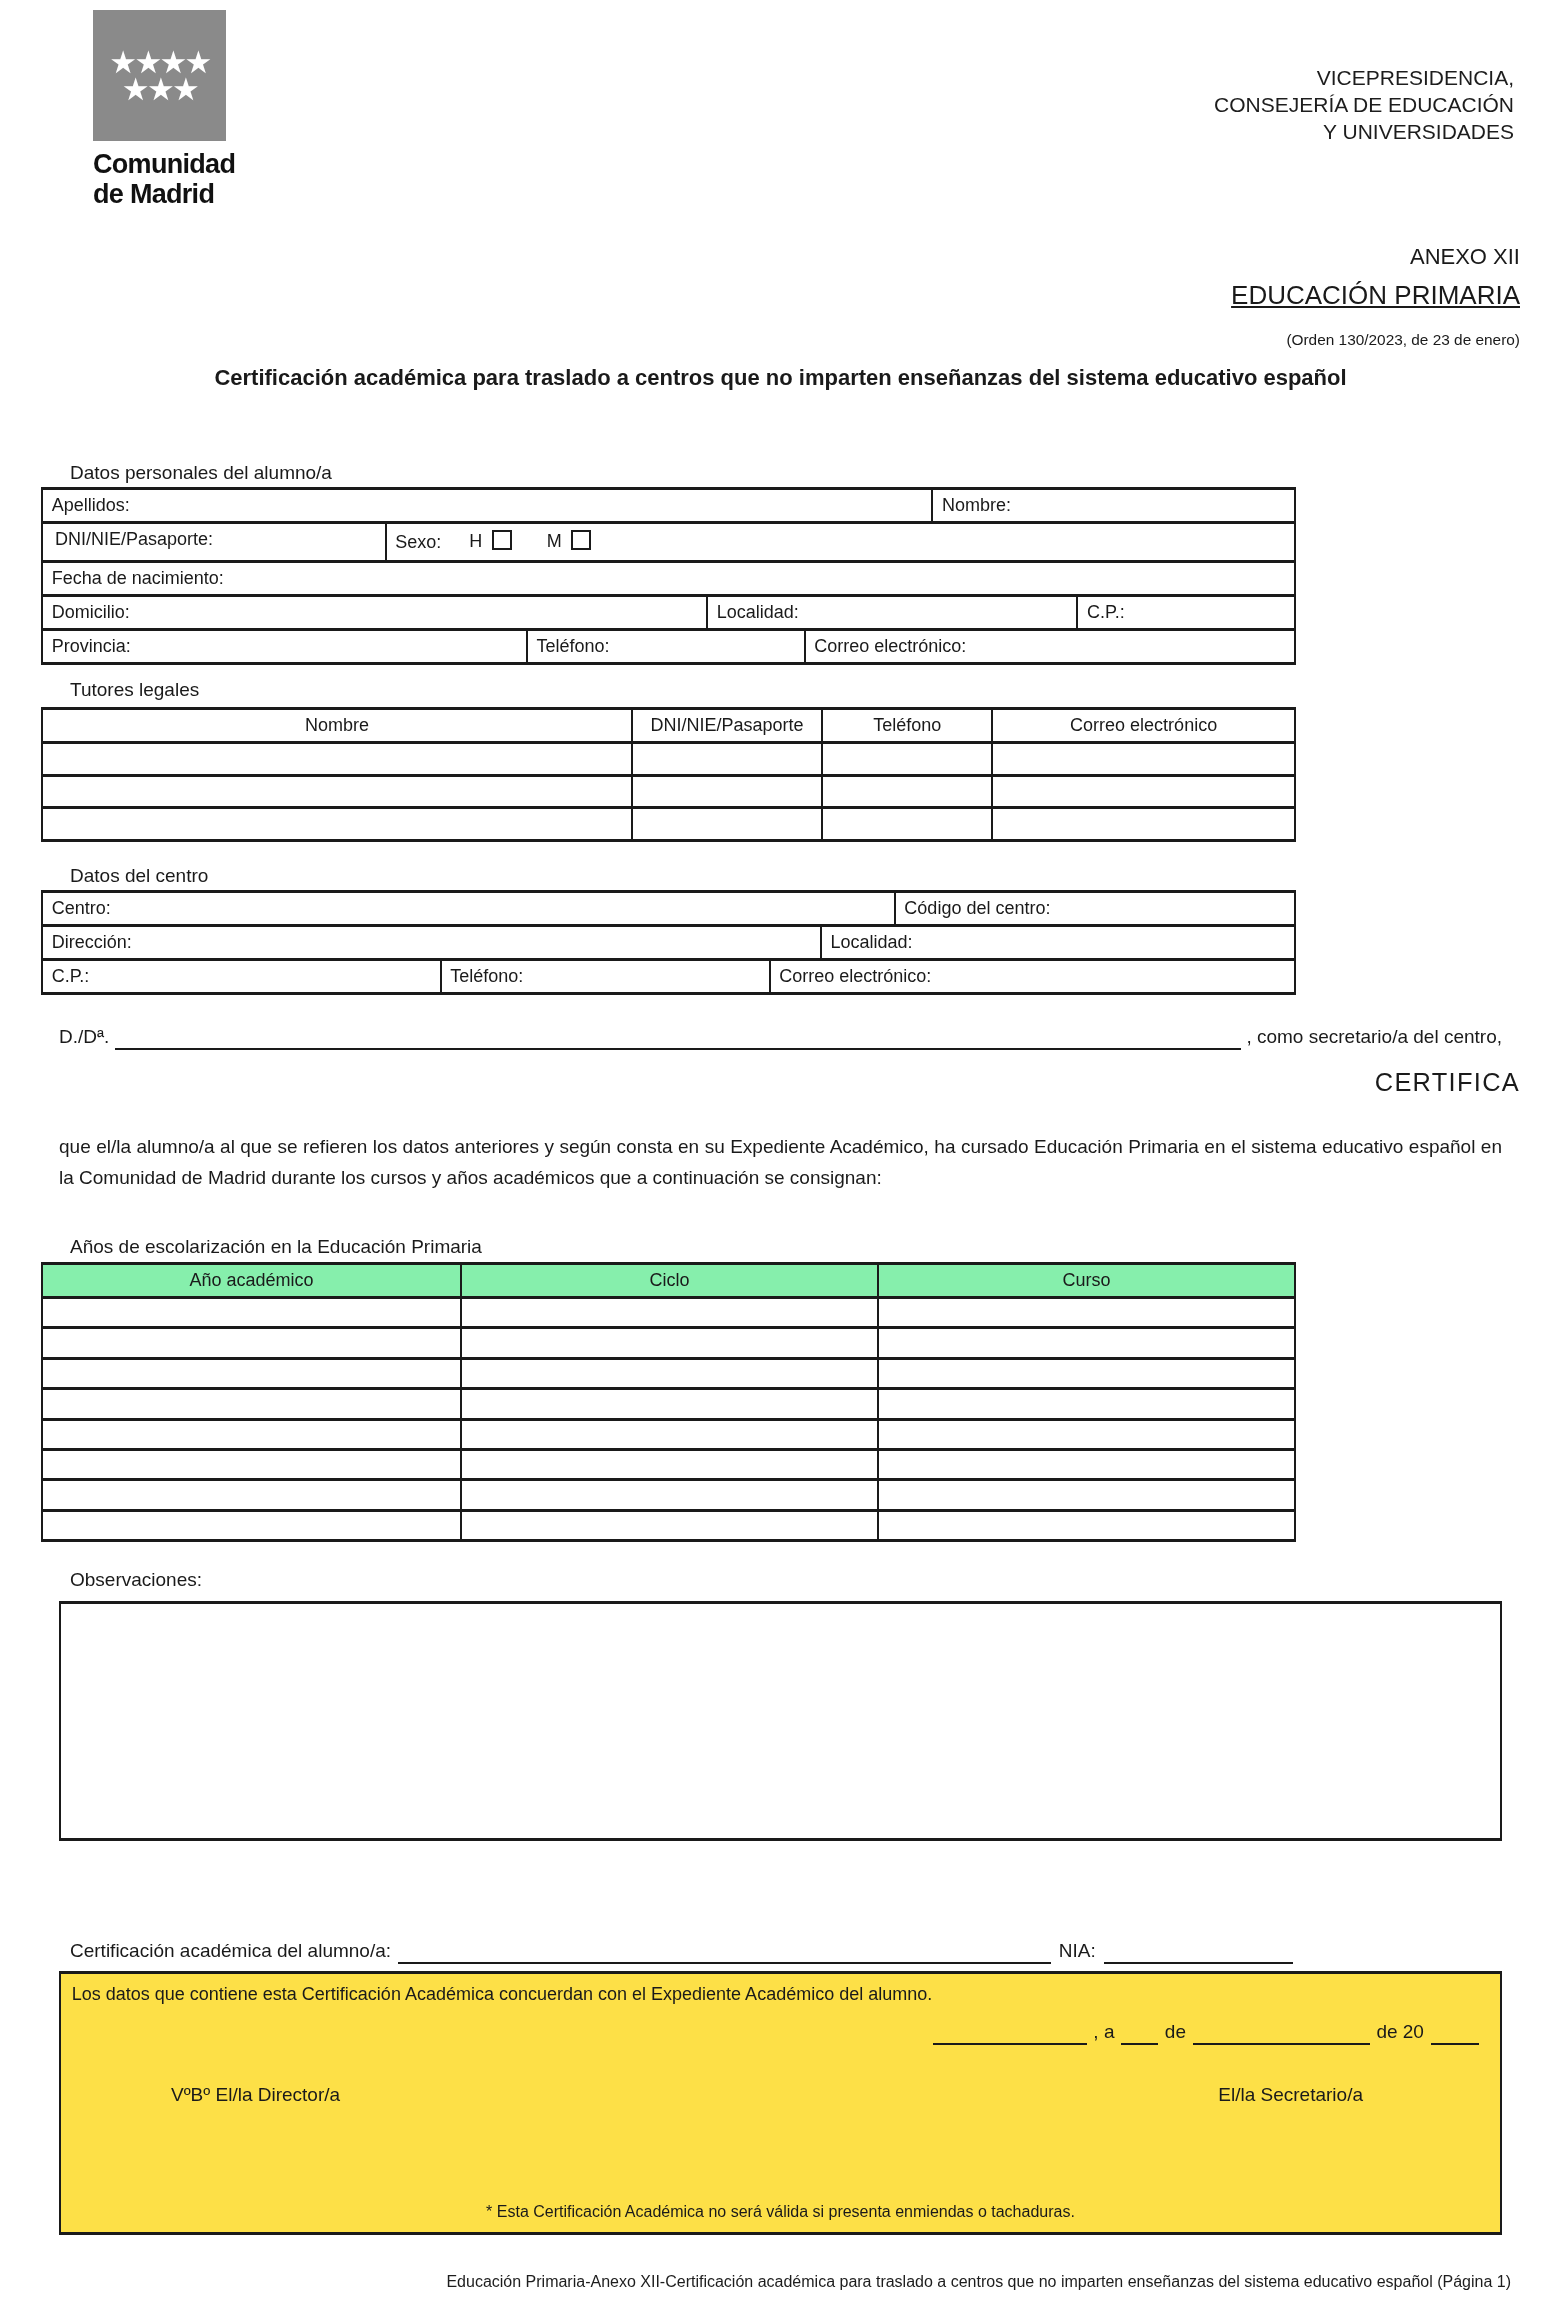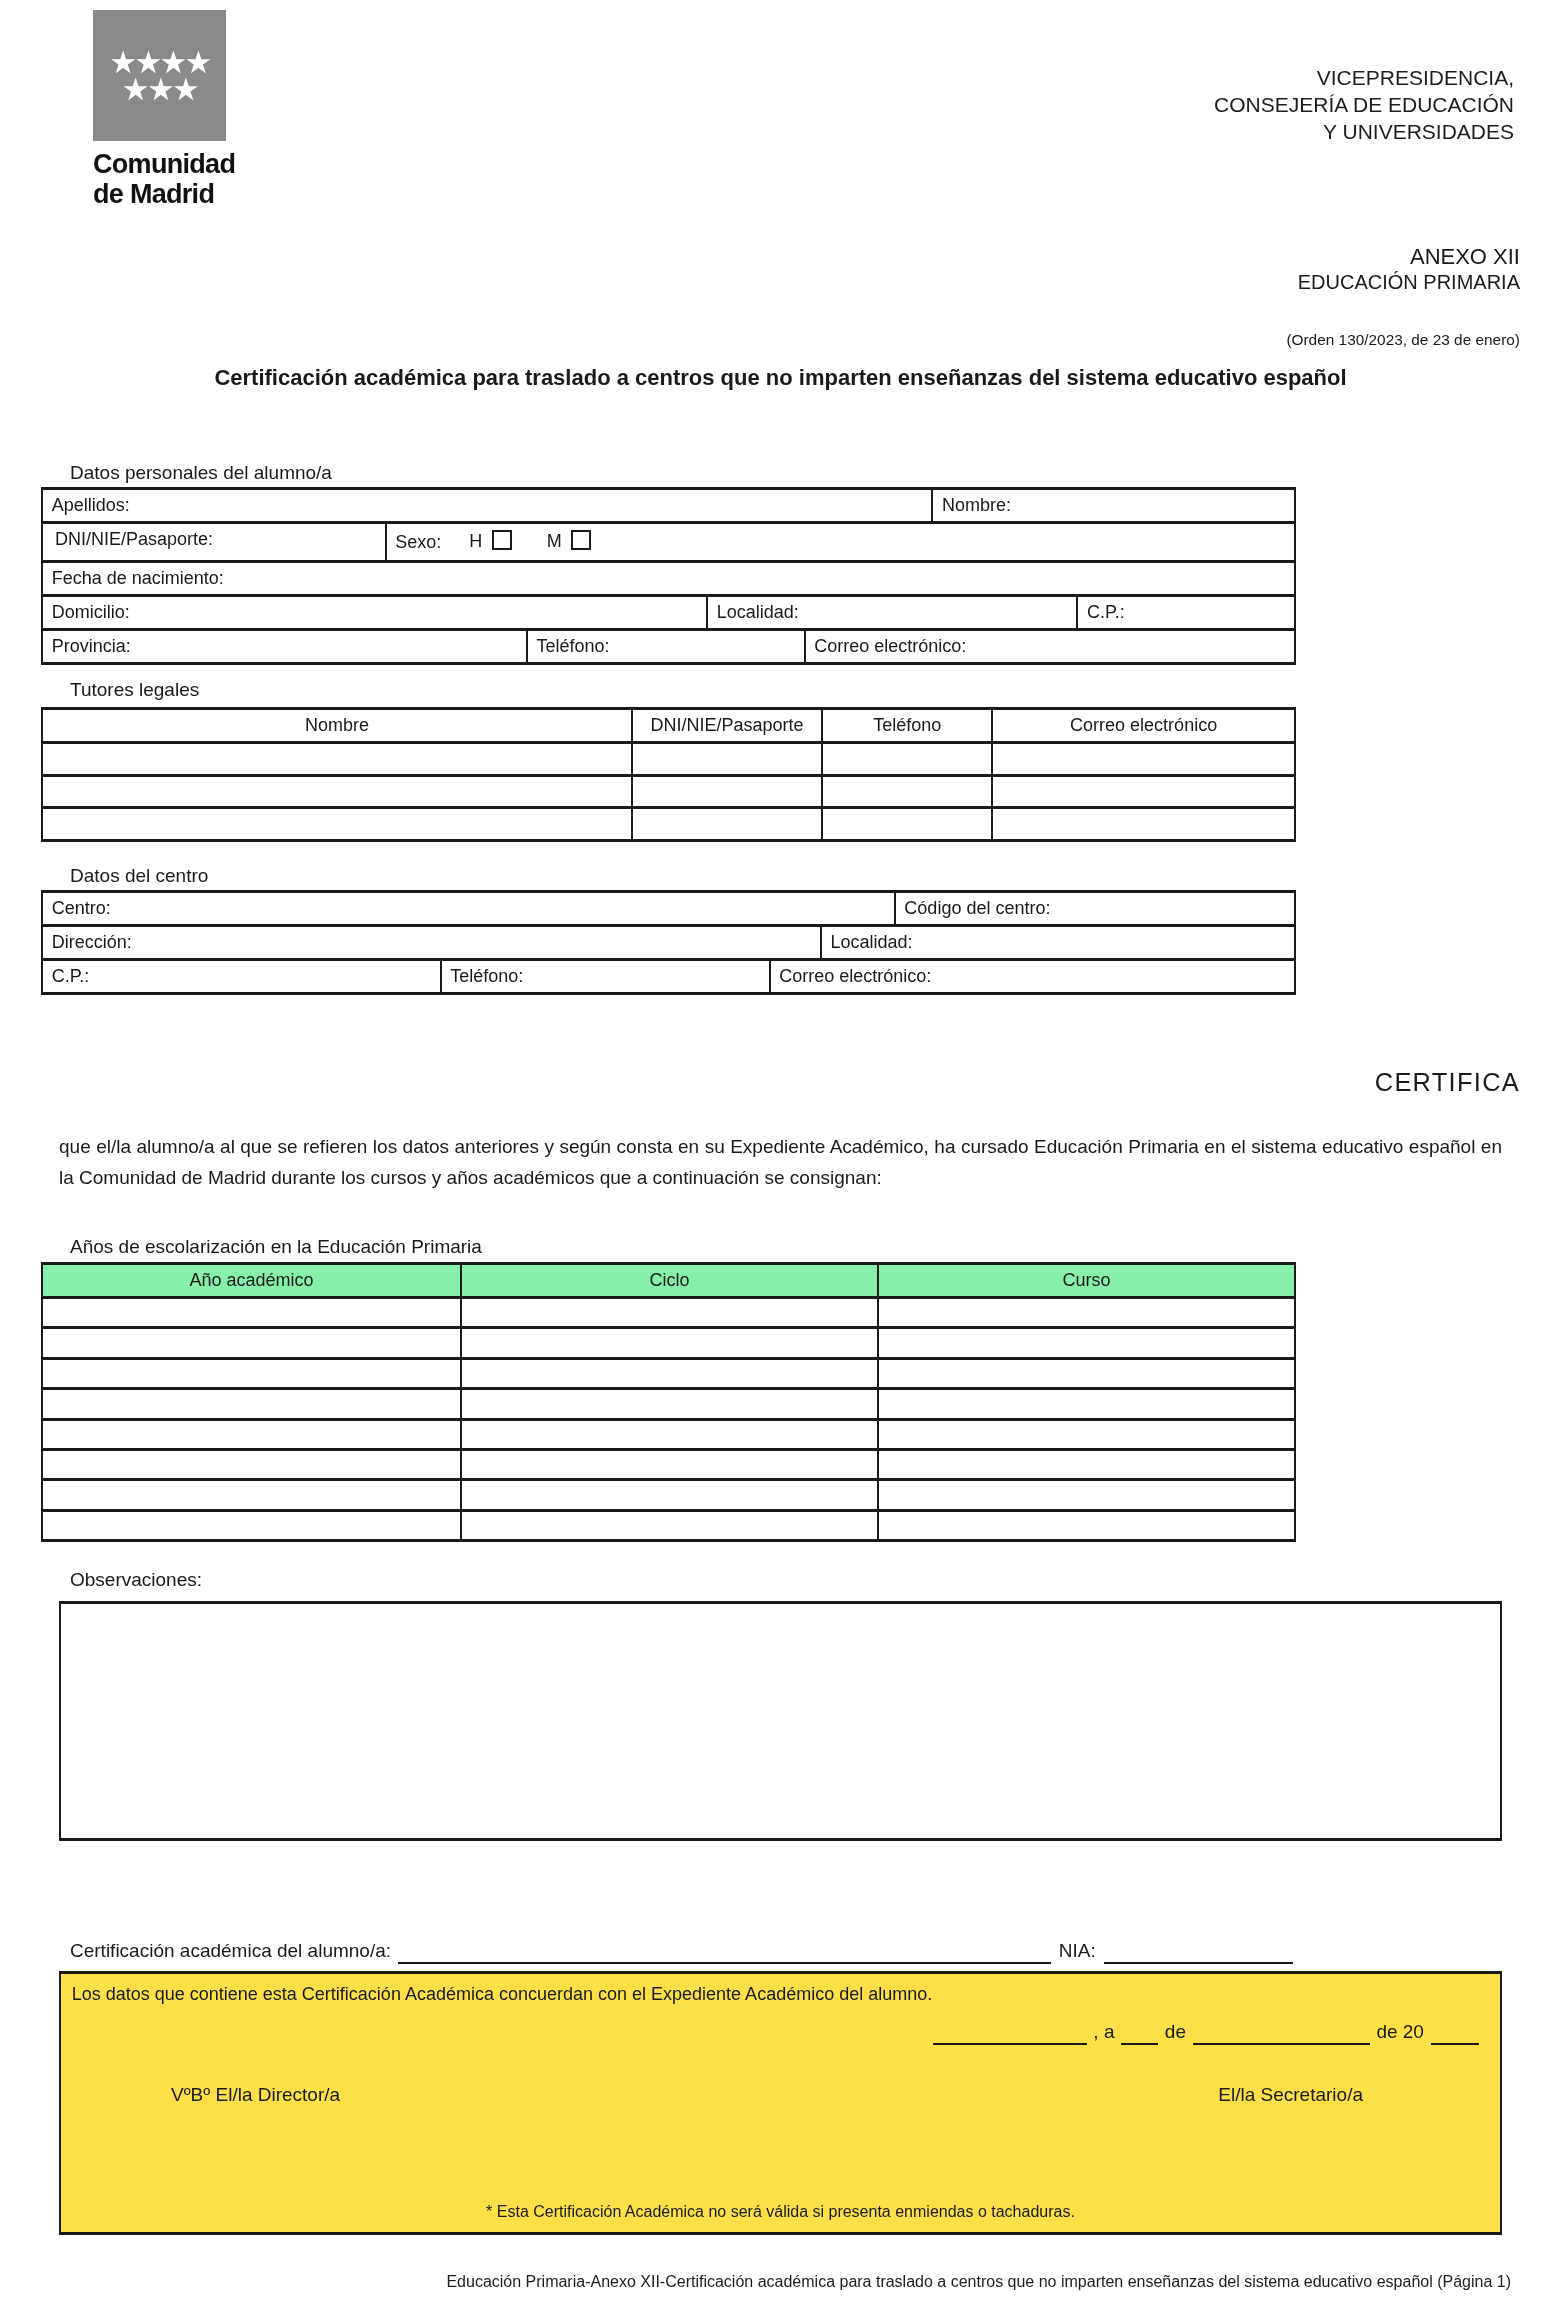--- a/index.html
+++ b/index.html
@@ -18,21 +18,21 @@
   .star-row.bottom { margin-top:-4px; }
   .star { color:#ffffff; font-size:31px; line-height:31px; letter-spacing:-2.7px; font-family:"DejaVu Sans",sans-serif; }
   .logo-text { left:93px; top:150px; font-size:27px; font-weight:bold; line-height:29.5px; letter-spacing:-0.7px; color:#111; }
 
   
   .office { right:47px; top:64px; text-align:right; font-size:21px; line-height:27px; color:#1d1d1d; }
 
   
   .t-center { left:0; width:1520px; text-align:right; }
   .t-annex  { top:244px; font-size:22px; }
-  .t-stage  { top:271px; font-size:20px; }
+  .t-stage  { top:280px; font-size:26px;text-decoration:underline; }
   .t-orden  { top:331px; font-size:15.4px; }
   .t-main   { top:356px; left:91px; width:1379px; text-align:center;
               font-size:22px; font-weight:bold; line-height:43px; }
 
   
   .sec-head { left:70px; font-size:19px; }
 
   
   .formtable { left:41px; width:1255px; border:2.7px solid #1a1a1a;
                border-top-width:3.3px; border-bottom-width:3.3px; background:#fff; }
@@ -192,20 +192,25 @@
       <div class="fcell" style="flex:0 0 62.1%;"><span>Dirección:</span></div>
       <div class="fcell" style="flex:1;"><span>Localidad:</span></div>
     </div>
     <div class="frow h44">
       <div class="fcell" style="flex:0 0 31.7%;"><span>C.P.:</span></div>
       <div class="fcell" style="flex:0 0 26.3%;"><span>Teléfono:</span></div>
       <div class="fcell" style="flex:1;"><span>Correo electrónico:</span></div>
     </div>
   </div>
 
+  <div class="abs dd-line">
+    <span class="dd-label">D./Dª.</span>
+    <span class="fill dd-fill"></span>
+    <span class="dd-suffix">, como secretario/a del centro,</span>
+  </div>
 
   <div class="abs t-center certifica">CERTIFICA</div>
 
   <div class="abs para">que el/la alumno/a al que se refieren los datos anteriores y según consta en su Expediente Académico, ha cursado Educación Primaria en el sistema educativo español en la Comunidad de Madrid durante los cursos y años académicos que a continuación se consignan:</div>
 
   <div class="abs sec-head" style="top:1236px;">Años de escolarización en la Educación Primaria</div>
   <div class="abs formtable" style="top:1262px;">
     <div class="frow h44 thead gray">
       <div class="fcell" style="flex:0 0 33.33%;">Año académico</div>
       <div class="fcell" style="flex:0 0 33.33%;">Ciclo</div>

